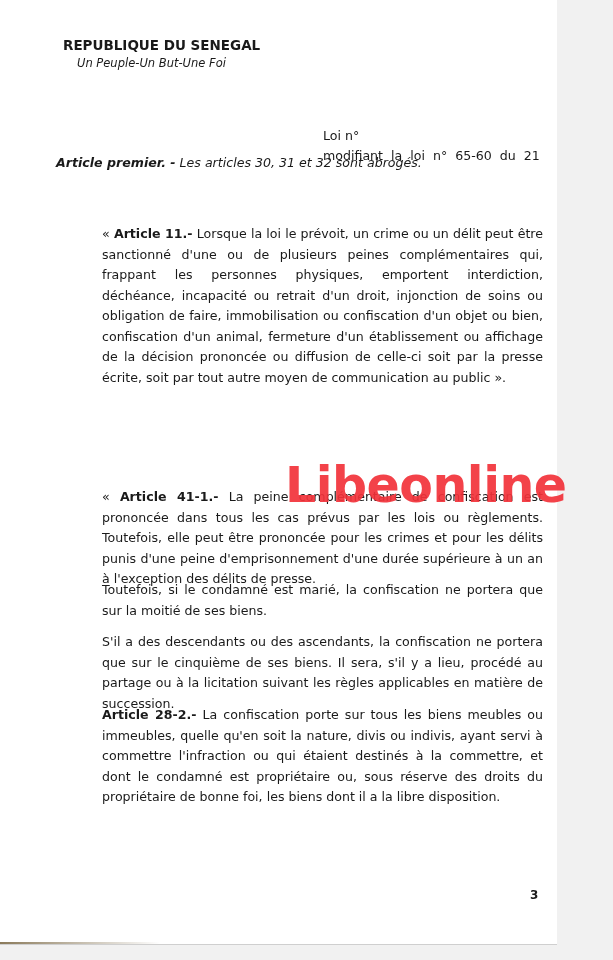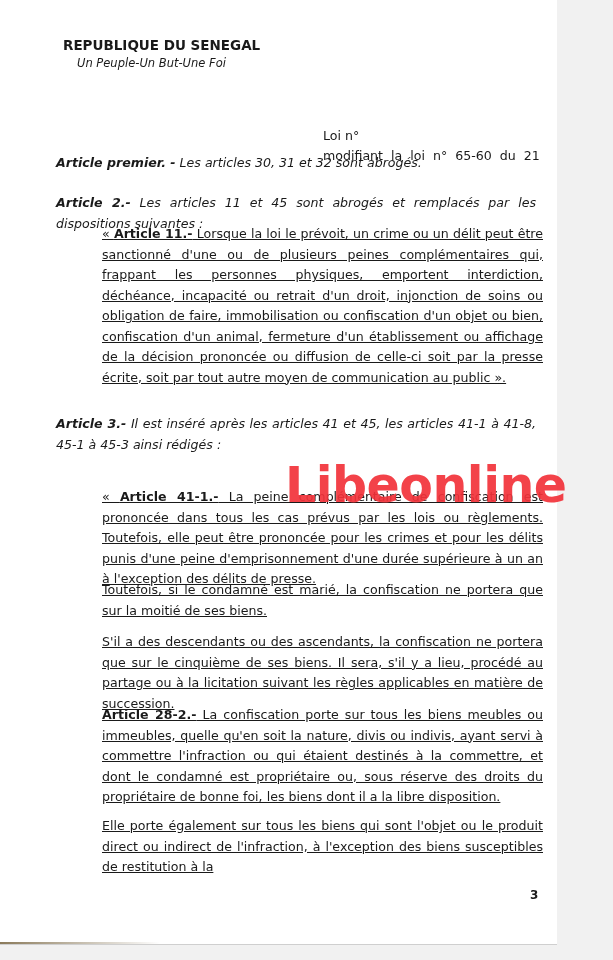--- a/index.html
+++ b/index.html
@@ -18,21 +18,21 @@
     position: absolute; left: 0; top: 942px; width: 160px; height: 2px;
     background: linear-gradient(90deg, #8a7a5a, rgba(200,180,140,0));
   }
   .t { position: absolute; font-size: 12.6px; line-height: 21px; white-space: nowrap; }
   .b { font-weight: bold; }
   .header-title { left: 63px; top: 35px; font-size: 13.5px; font-weight: bold; }
   .header-motto { left: 77px; top: 53px; font-size: 11.5px; font-style: italic; text-align: right; }
   .loi-block { left: 323px; top: 90px; font-size: 12.6px; font-weight: normal; line-height: 20px; white-space: normal; width: 240px; margin-top: 36px; }
   .para { position: absolute; font-size: 12.6px; line-height: 20.5px; text-align: justify; }
   .p-left { left: 56px; width: 480px; font-style: italic; }
-  .p-ind { left: 102px; width: 441px; text-decoration: underline; }
+  .p-ind { left: 102px; width: 441px; }
   .watermark {
     position: absolute; left: 285px; top: 420px;
     font-family: "DejaVu Sans", sans-serif; font-weight: bold;
     font-size: 49px; line-height: 52px; letter-spacing: -0.5px;
     color: #f2323a; opacity: 0.92; white-space: nowrap; margin-top: 40px;
   }
   .page-number { position: absolute; left: 530px; top: 888px; font-size: 12px; font-weight: bold; }
 </style>
 </head>
 <body>
@@ -44,45 +44,38 @@
 
   <div class="t loi-block">
     <div>Loi n°</div>
     <div style="word-spacing:4px;">modifiant la loi n° 65-60 du 21</div>
   </div>
 
   <div class="para p-left" style="top:153px;">
     <span class="b">Article premier. -</span><span> Les articles 30, 31 et 32 sont abrogés.</span>
   </div>
 
-  <div class="para p-left" style="top:193px;">
-    <span class="b">Article 2.-</span><span> Les articles 11 et 45 sont abrogés et remplacés par les dispositions suivantes :</span>
-  </div>
 
   <div class="para p-ind" style="top:224px;">
     <span>« </span><span class="b">Article 11.-</span><span> Lorsque la loi le prévoit, un crime ou un délit peut être sanctionné d'une ou de plusieurs peines complémentaires qui, frappant les personnes physiques, emportent interdiction, déchéance, incapacité ou retrait d'un droit, injonction de soins ou obligation de faire, immobilisation ou confiscation d'un objet ou bien, confiscation d'un animal, fermeture d'un établissement ou affichage de la décision prononcée ou diffusion de celle-ci soit par la presse écrite, soit par tout autre moyen de communication au public ».</span>
   </div>
 
 
-  <div class="para p-left" style="top:414px;">
-    <span class="b">Article 3.-</span><span> Il est inséré après les articles 41 et 45, les articles 41-1 à 41-8, 45-1 à 45-3 ainsi rédigés :</span>
-  </div>
 
   <div class="para p-ind" style="top:467px;margin-top:20px;">
     <span>« </span><span class="b">Article 41-1.-</span><span> La peine complémentaire de confiscation est prononcée dans tous les cas prévus par les lois ou règlements. Toutefois, elle peut être prononcée pour les crimes et pour les délits punis d'une peine d'emprisonnement d'une durée supérieure à un an à l'exception des délits de presse.</span>
   </div>
 
   <div class="para p-ind" style="top:580px;">Toutefois, si le condamné est marié, la confiscation ne portera que sur la moitié de ses biens.</div>
 
   <div class="para p-ind" style="top:632px;">S'il a des descendants ou des ascendants, la confiscation ne portera que sur le cinquième de ses biens. Il sera, s'il y a lieu, procédé au partage ou à la licitation suivant les règles applicables en matière de succession.</div>
 
   <div class="para p-ind" style="top:705px;">
     <span class="b">Article 28-2.-</span><span> La confiscation porte sur tous les biens meubles ou immeubles, quelle qu'en soit la nature, divis ou indivis, ayant servi à commettre l'infraction ou qui étaient destinés à la commettre, et dont le condamné est propriétaire ou, sous réserve des droits du propriétaire de bonne foi, les biens dont il a la libre disposition.</span>
   </div>
 
-  <div class="para p-ind" style="top:816px;">Elle porte également sur tous les biens qui sont l'objet ou le produit direct ou indirect de l'infraction, à l'exception des biens susceptibles de restitution à la</div>
 
   <div class="watermark">Libeonline</div>
 
   <div class="page-number">3</div>
 
   <div class="page-shadow"></div>
 </div>
 
 </body></html>

